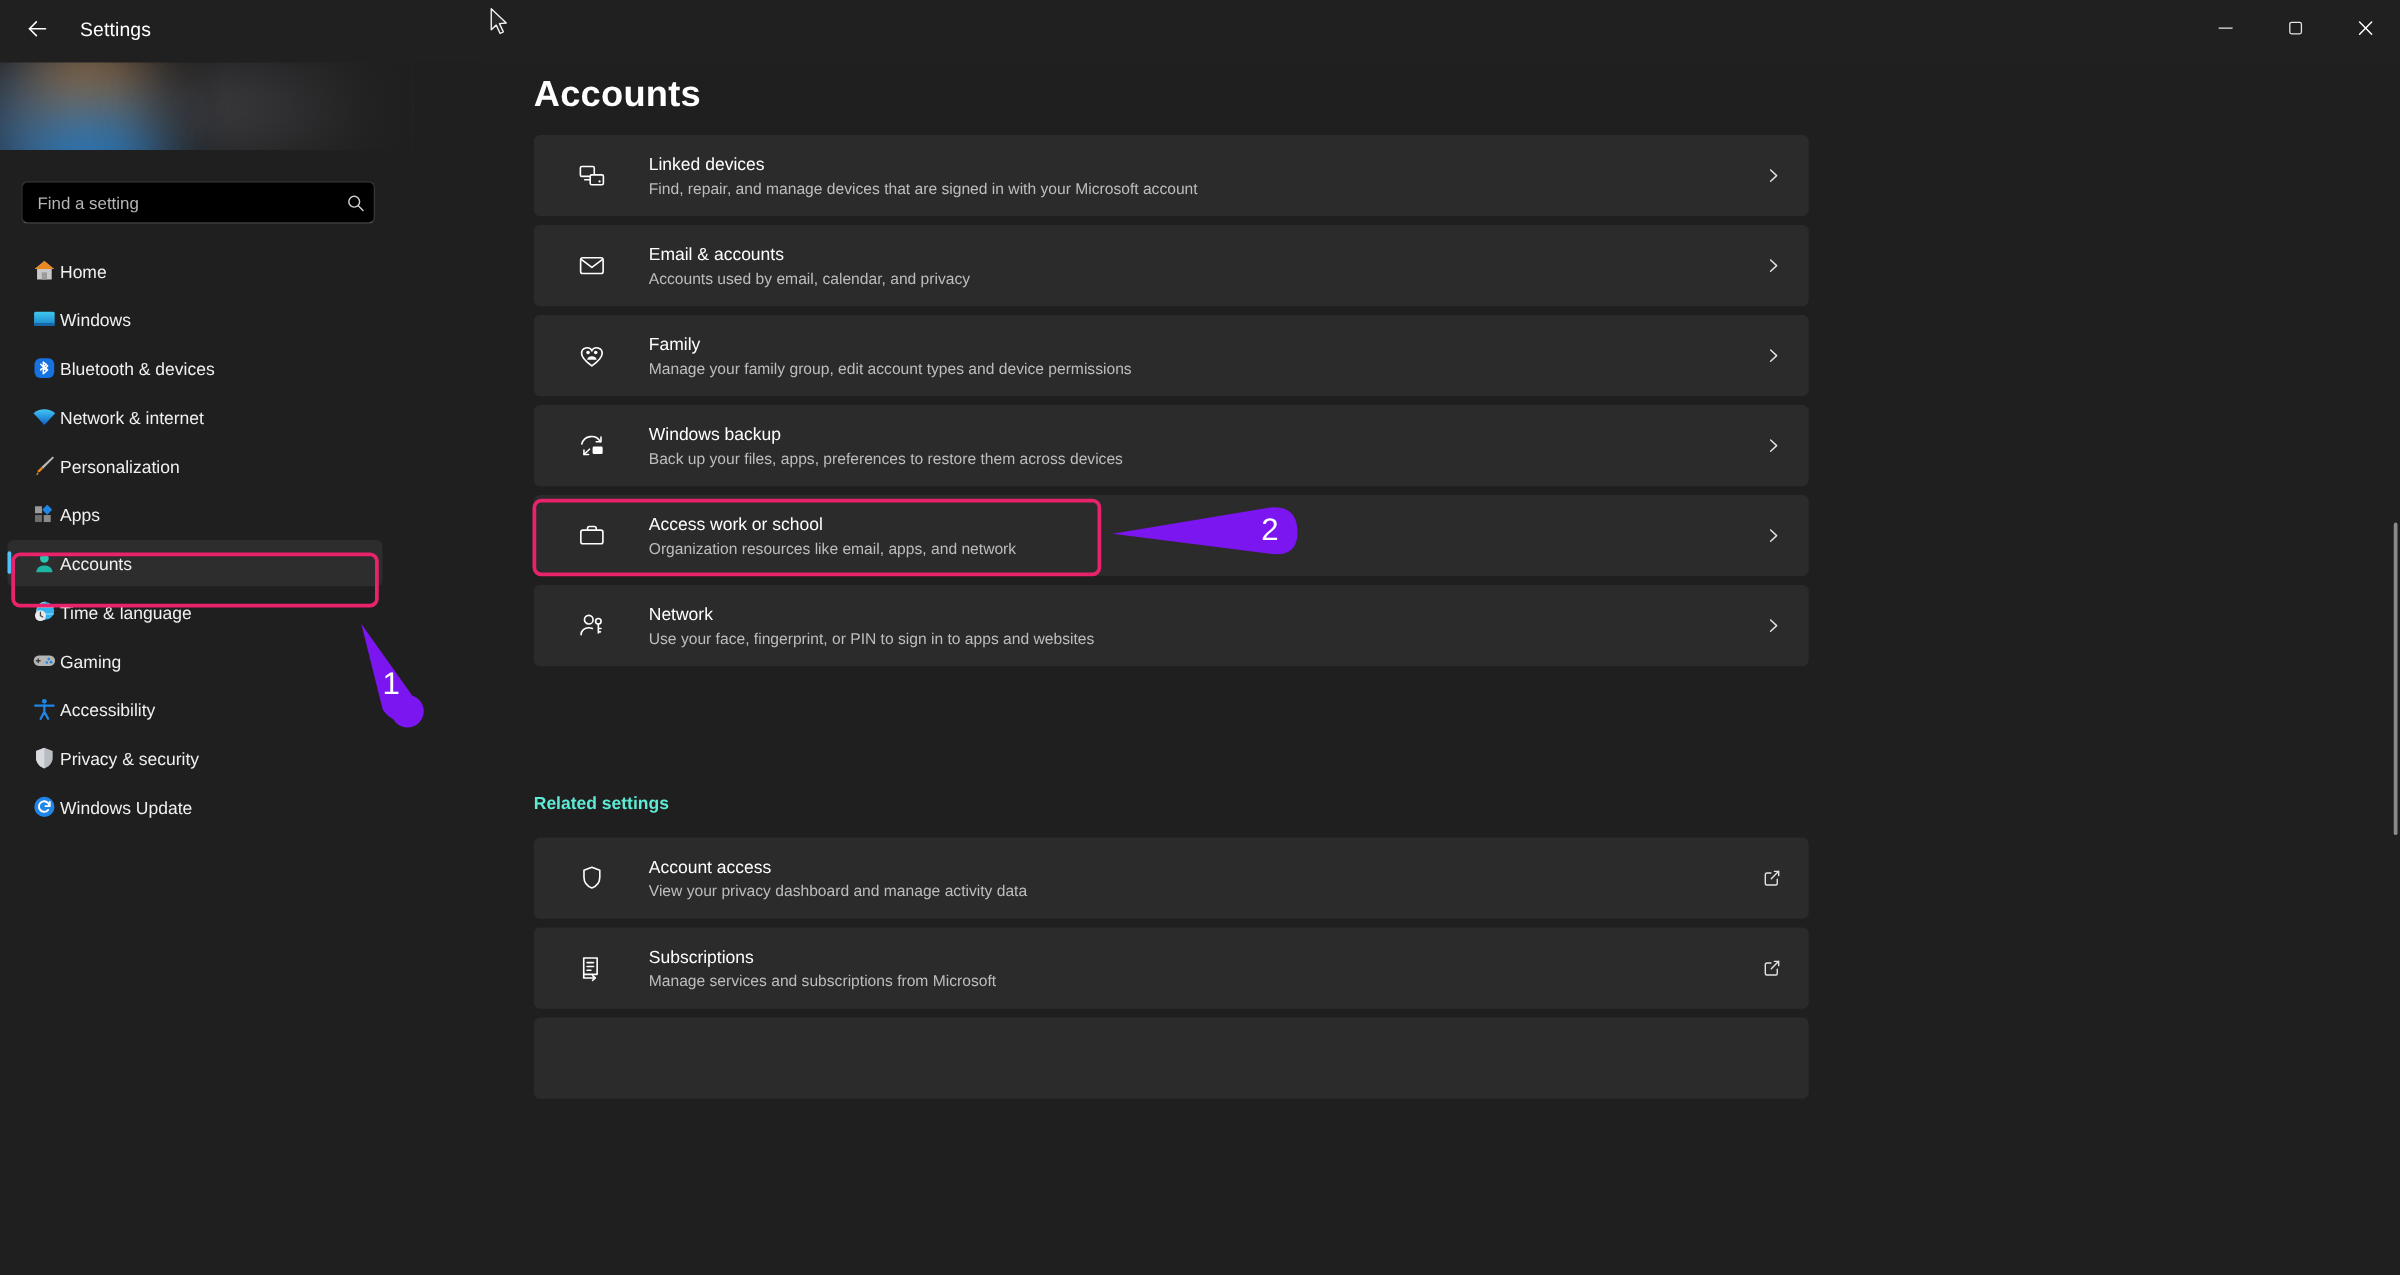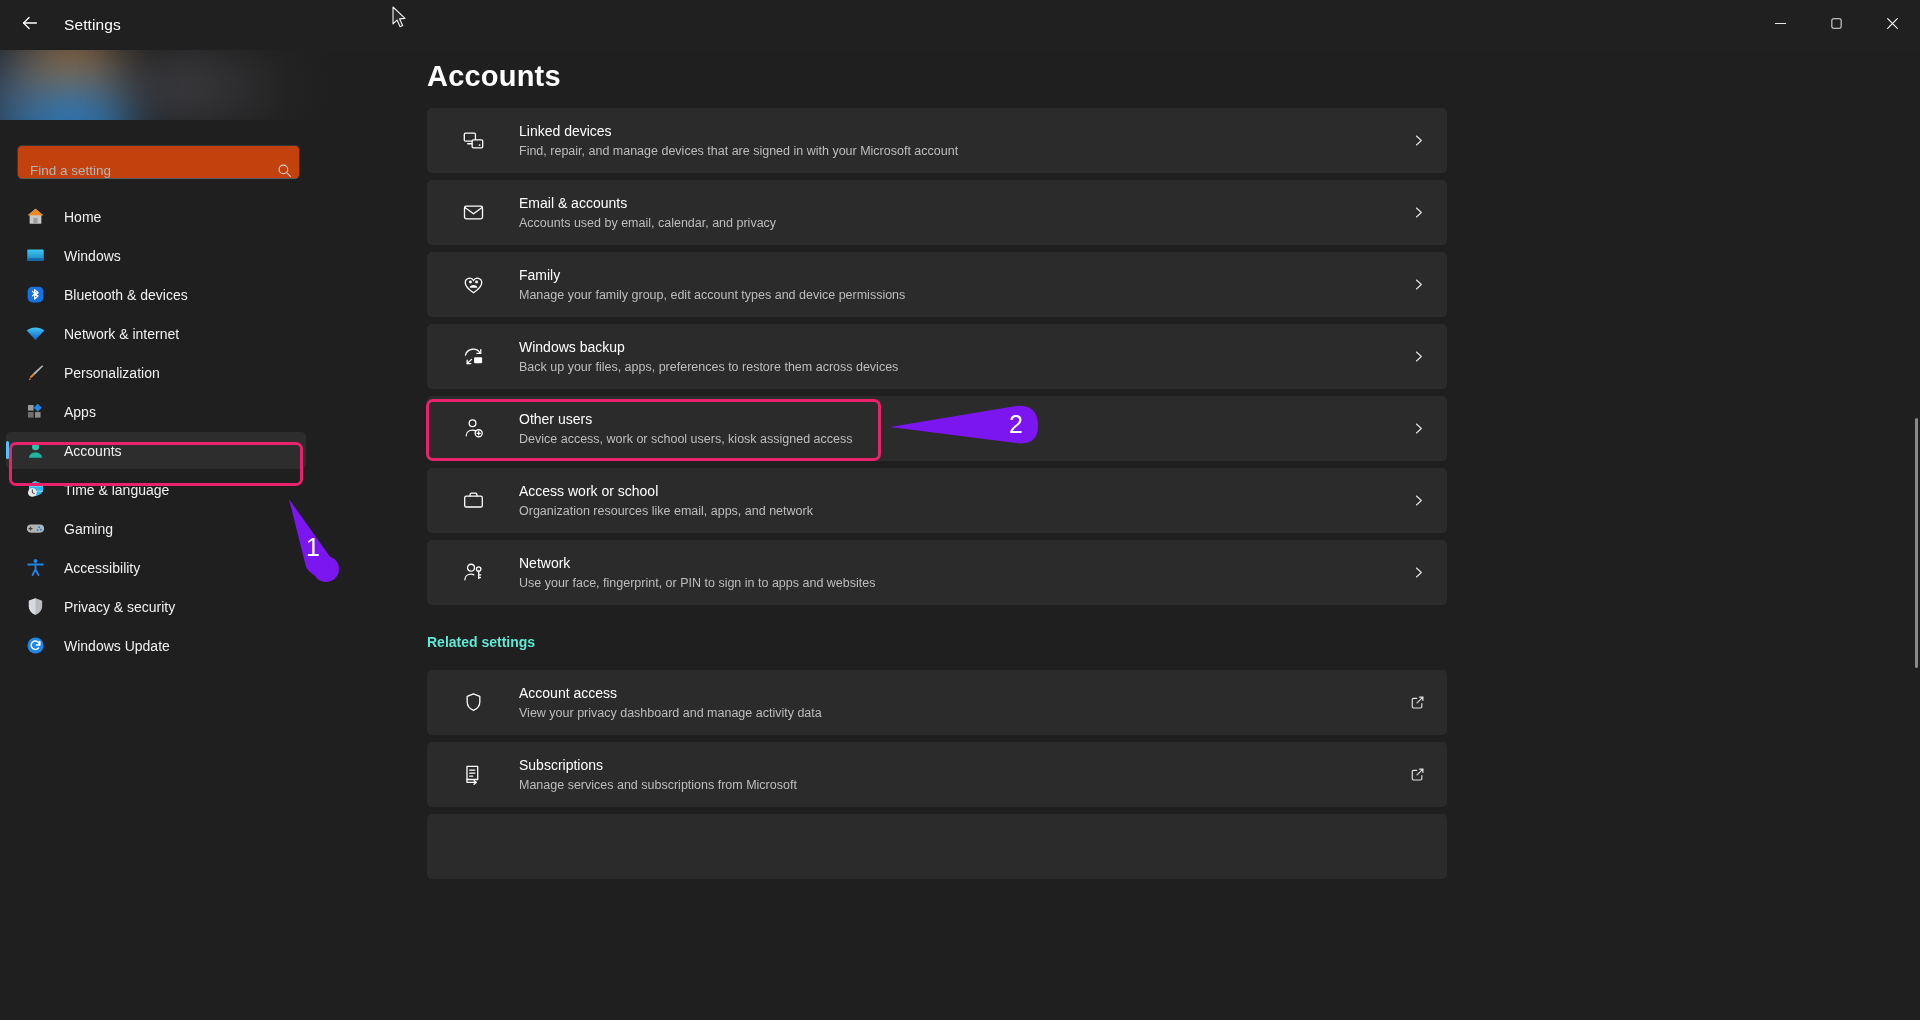--- a/index.html
+++ b/index.html
@@ -49,23 +49,23 @@
   .blur-b { left: 22px; top: -24px; width: 100px; height: 92px; background: #9a6a3a; opacity: .85; }
   .blur-c { left: 14px; top: 36px; width: 120px; height: 80px; background: #1f7fd0; opacity: .8; }
   .blur-d { left: 120px; top: 4px; width: 230px; height: 66px; background: #4a4a50; opacity: .75; }
   .profile-fade {
     position: absolute; inset: 0;
     background: linear-gradient(90deg, rgba(31,31,31,0) 55%, rgba(31,31,31,.85) 88%, #1f1f1f 100%);
   }
 
   .search-wrap { position: absolute; left: 17px; top: 95px; width: 283px; height: 34px; }
   .search-box {
-    width: 100%; height: 100%; background: #c2410c;
+    width: 100%; height: 100%; background: #000000;
     border: 1px solid #383838; border-bottom: 1px solid #5a5a5a;
-    border-radius: 5px; display: flex; align-items: flex-end;
+    border-radius: 5px; display: flex; align-items: center; text-decoration: underline;
   }
   .search-input {
     flex: 1; background: transparent; border: none; outline: none;
     color: #c9c9c9; font-size: 13.5px; font-family: "Liberation Sans", sans-serif;
     padding-left: 12px;
   }
   .search-input::placeholder { color: #b5b5b5; opacity: 1; }
   .search-icon { width: 30px; display: flex; align-items: center; justify-content: center; }
   .search-icon svg { width: 15px; height: 15px; }
 
@@ -75,21 +75,21 @@
     height: 37px; margin: 2px 0 2px 0; padding-left: 16px;
     border-radius: 5px;
   }
   .navitem.selected { background: #2d2d2d; }
   .navitem.selected::before {
     content: ""; position: absolute; left: 0px; top: 9px;
     width: 3px; height: 18px; background: #4cc2ff; border-radius: 2px;
   }
   .nav-ico { width: 26px; height: 24px; display: flex; align-items: center; justify-content: center; flex: none; }
   .nav-ico svg { width: 21px; height: 21px; }
-  .nav-label { margin-left: 16px; font-size: 14px; color: #f0f0f0; white-space: nowrap; }
+  .nav-label { font-size: 14px; color: #f0f0f0; white-space: nowrap; }
 
   
   .main {
     position: absolute; left: 382px; top: 50px; width: 1538px; height: 970px;
     overflow: hidden;
   }
   .page-title {
     position: absolute; left: 45px; top: 10px;
     font-size: 29px; font-weight: bold; color: #ffffff; letter-spacing: .2px;
   }
@@ -424,39 +424,20 @@
           <span class="card-title">Windows backup</span>
           <span class="card-sub">Back up your files, apps, preferences to restore them across devices</span>
         </span>
         <span class="card-right chev">
           <svg viewBox="0 0 16 16" fill="none" stroke="#e4e4e4" stroke-width="1.4" stroke-linecap="round" stroke-linejoin="round">
               <path d="M5.5 2.5l6 5.5-6 5.5"></path>
             </svg>
         </span>
       </div>
 
-      <div class="card">
-        <span class="card-ico">
-          <svg viewBox="0 0 24 24" fill="none" stroke="#ffffff" stroke-width="1.35">
-            <circle cx="11" cy="6.6" r="3.5"></circle>
-            <path d="M4.4 19.6c0-3.6 2.9-5.8 6.6-5.8 1 0 2 .17 2.9.5" stroke-linecap="round"></path>
-            <circle cx="17.4" cy="17" r="3.7"></circle>
-            <path d="M17.4 15.3v3.4M15.7 17h3.4" stroke-linecap="round"></path>
-          </svg>
-        </span>
-        <span class="card-text">
-          <span class="card-title">Other users</span>
-          <span class="card-sub">Device access, work or school users, kiosk assigned access</span>
-        </span>
-        <span class="card-right chev">
-          <svg viewBox="0 0 16 16" fill="none" stroke="#e4e4e4" stroke-width="1.4" stroke-linecap="round" stroke-linejoin="round">
-              <path d="M5.5 2.5l6 5.5-6 5.5"></path>
-            </svg>
-        </span>
-      </div>
 
       <div class="card">
         <span class="card-ico">
           <svg viewBox="0 0 24 24" fill="none" stroke="#ffffff" stroke-width="1.35">
             <rect x="2.8" y="7.4" width="18.4" height="11.4" rx="1.7"></rect>
             <path d="M8.4 7.2V5.9c0-.8.7-1.5 1.5-1.5h4.2c.8 0 1.5.7 1.5 1.5v1.3" stroke-linecap="round"></path>
           </svg>
         </span>
         <span class="card-text">
           <span class="card-title">Access work or school</span>

